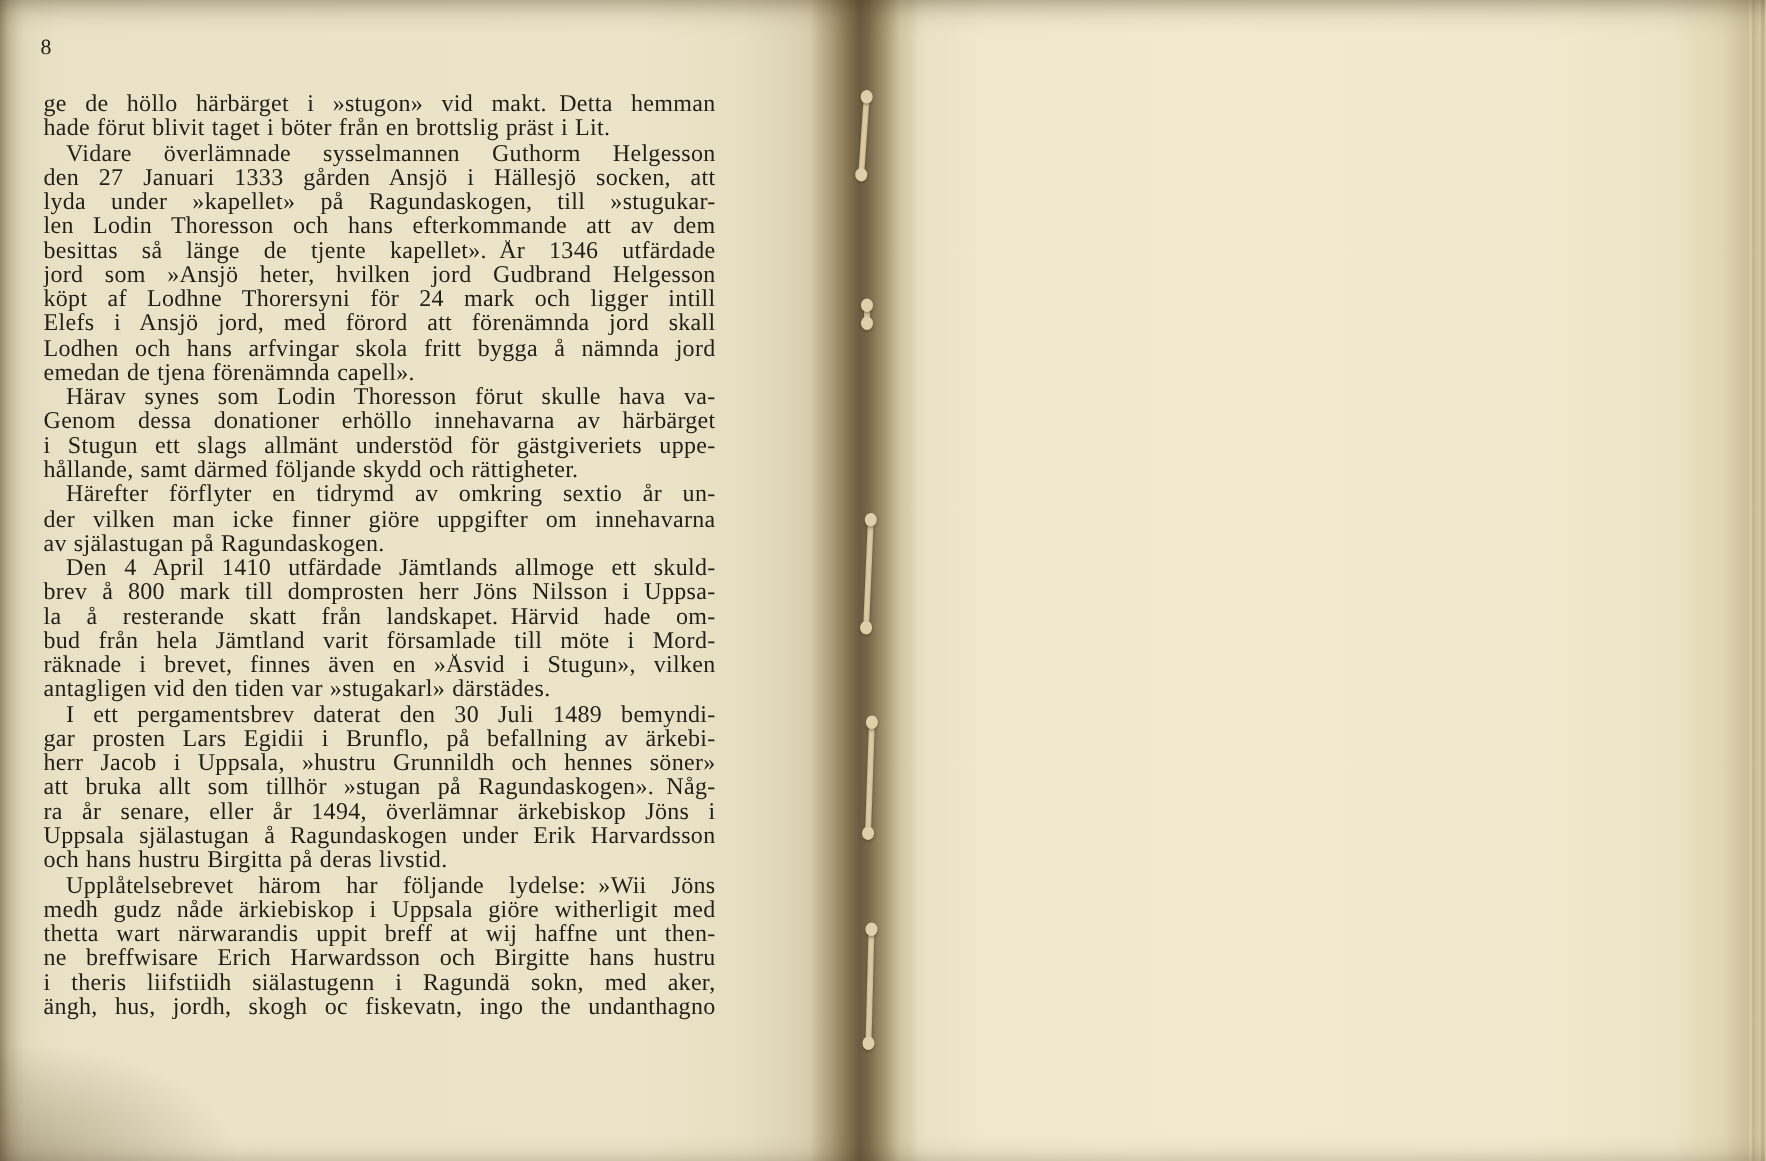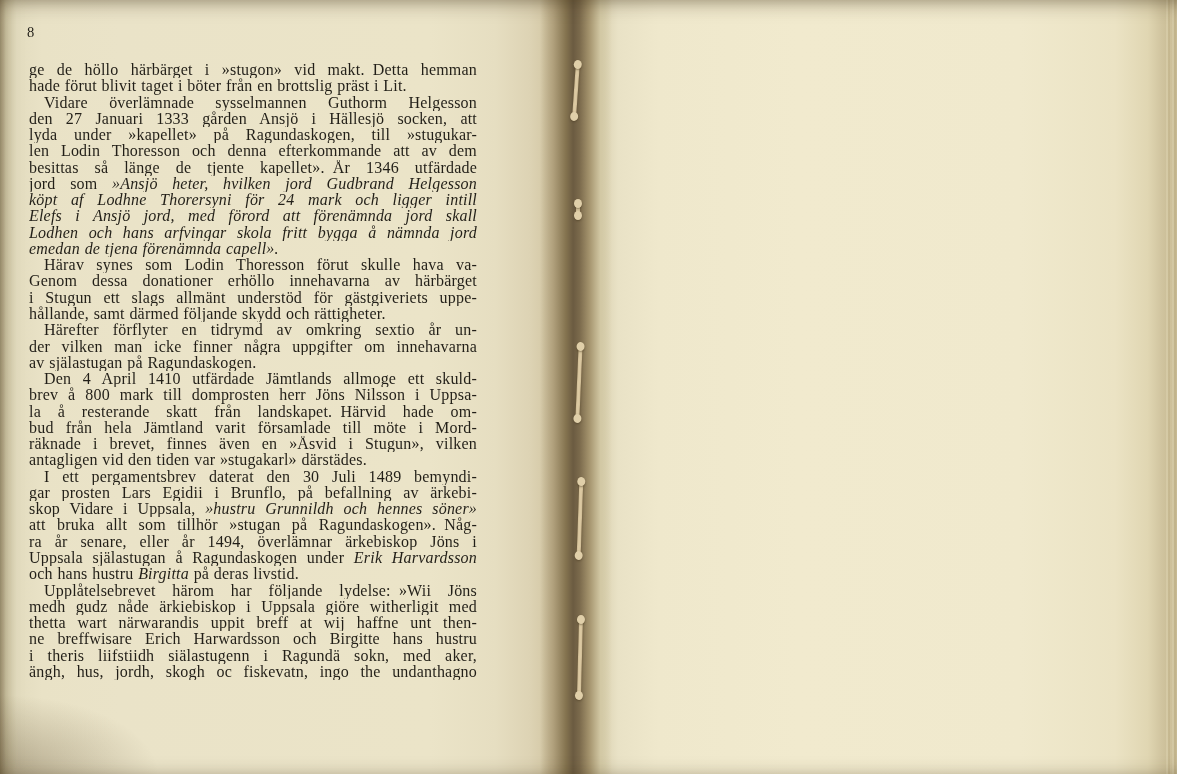--- a/index.html
+++ b/index.html
@@ -77,58 +77,58 @@
   
   .text-col{position:absolute;color:#221f18;letter-spacing:.2px;word-spacing:.5px;}
   .text-left{left:29px;top:62px;width:448px;font-size:16px;}
 
   .line{
     height:16.28px;line-height:16.28px;overflow:hidden;
     text-align:justify;text-align-last:justify;
   }
   .line.end{text-align-last:left;}
   .line.indent{padding-left:15px;}
-  .it{font-style:italic;}
+  .it{}
 </style>
 </head>
 <body>
 
 <div class="spread">
 
   <div class="page-left">
     <div class="pagenum pagenum-left">8</div>
     <div class="text-col text-left">
         <div class="line"><span>ge de höllo härbärget i »stugon» vid makt. Detta hemman</span></div>
         <div class="line end"><span>hade förut blivit taget i böter från en brottslig präst i Lit.</span></div>
         <div class="line indent"><span>Vidare överlämnade sysselmannen Guthorm Helgesson</span></div>
         <div class="line"><span>den 27 Januari 1333 gården Ansjö i Hällesjö socken, att</span></div>
         <div class="line"><span>lyda under »kapellet» på Ragundaskogen, till »stugukar-</span></div>
-        <div class="line"><span>len Lodin Thoresson och denna efterkommande att av dem</span></div>
+        <div class="line"><span>len Lodin Thoresson och hans efterkommande att av dem</span></div>
         <div class="line"><span>besittas så länge de tjente kapellet». År 1346 utfärdade</span></div>
         <div class="line"><span>jord som </span><span class="it">»Ansjö heter, hvilken jord Gudbrand Helgesson</span></div>
         <div class="line"><span class="it">köpt af Lodhne Thorersyni för 24 mark och ligger intill</span></div>
         <div class="line"><span class="it">Elefs i Ansjö jord, med förord att förenämnda jord skall</span></div>
         <div class="line"><span class="it">Lodhen och hans arfvingar skola fritt bygga å nämnda jord</span></div>
         <div class="line end"><span class="it">emedan de tjena förenämnda capell».</span></div>
         <div class="line indent"><span>Härav synes som Lodin Thoresson förut skulle hava va-</span></div>
         <div class="line"><span>Genom dessa donationer erhöllo innehavarna av härbärget</span></div>
         <div class="line"><span>i Stugun ett slags allmänt understöd för gästgiveriets uppe-</span></div>
         <div class="line end"><span>hållande, samt därmed följande skydd och rättigheter.</span></div>
         <div class="line indent"><span>Härefter förflyter en tidrymd av omkring sextio år un-</span></div>
-        <div class="line"><span>der vilken man icke finner några uppgifter om innehavarna</span></div>
+        <div class="line"><span>der vilken man icke finner giöre uppgifter om innehavarna</span></div>
         <div class="line end"><span>av själastugan på Ragundaskogen.</span></div>
         <div class="line indent"><span>Den 4 April 1410 utfärdade Jämtlands allmoge ett skuld-</span></div>
         <div class="line"><span>brev å 800 mark till domprosten herr Jöns Nilsson i Uppsa-</span></div>
         <div class="line"><span>la å resterande skatt från landskapet. Härvid hade om-</span></div>
         <div class="line"><span>bud från hela Jämtland varit församlade till möte i Mord-</span></div>
         <div class="line"><span>räknade i brevet, finnes även en »Åsvid i Stugun», vilken</span></div>
         <div class="line end"><span>antagligen vid den tiden var »stugakarl» därstädes.</span></div>
         <div class="line indent"><span>I ett pergamentsbrev daterat den 30 Juli 1489 bemyndi-</span></div>
         <div class="line"><span>gar prosten Lars Egidii i Brunflo, på befallning av ärkebi-</span></div>
-        <div class="line"><span>skop Vidare i Uppsala, </span><span class="it">»hustru Grunnildh och hennes söner»</span></div>
+        <div class="line"><span>herr Jacob i Uppsala, </span><span class="it">»hustru Grunnildh och hennes söner»</span></div>
         <div class="line"><span>att bruka allt som tillhör »stugan på Ragundaskogen». Någ-</span></div>
         <div class="line"><span>ra år senare, eller år 1494, överlämnar ärkebiskop Jöns i</span></div>
         <div class="line"><span>Uppsala själastugan å Ragundaskogen under </span><span class="it">Erik Harvardsson</span></div>
         <div class="line end"><span>och hans hustru </span><span class="it">Birgitta</span><span> på deras livstid.</span></div>
         <div class="line indent"><span>Upplåtelsebrevet härom har följande lydelse: »Wii Jöns</span></div>
         <div class="line"><span>medh gudz nåde ärkiebiskop i Uppsala giöre witherligit med</span></div>
         <div class="line"><span>thetta wart närwarandis uppit breff at wij haffne unt then-</span></div>
         <div class="line"><span>ne breffwisare Erich Harwardsson och Birgitte hans hustru</span></div>
         <div class="line"><span>i theris liifstiidh siälastugenn i Ragundä sokn, med aker,</span></div>
         <div class="line"><span>ängh, hus, jordh, skogh oc fiskevatn, ingo the undanthagno</span></div>

